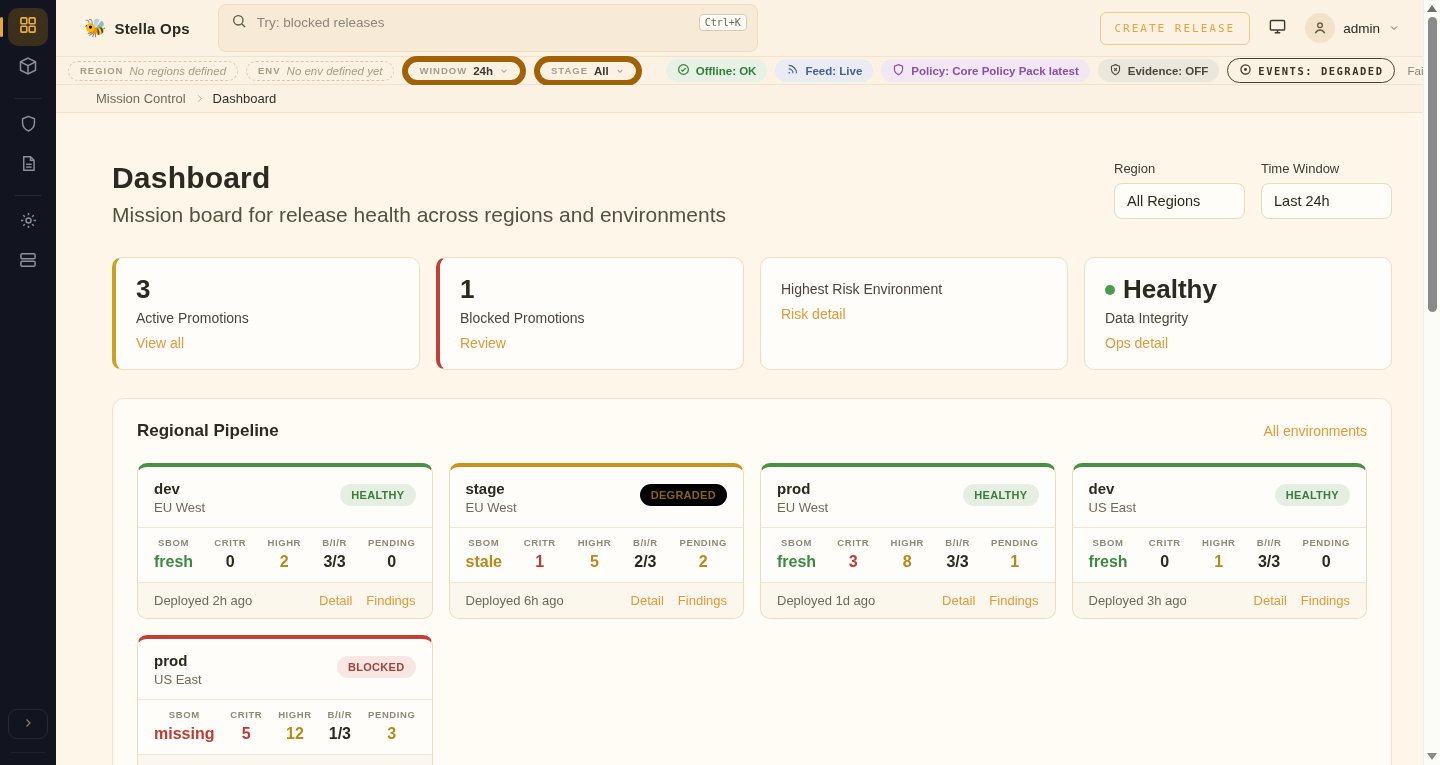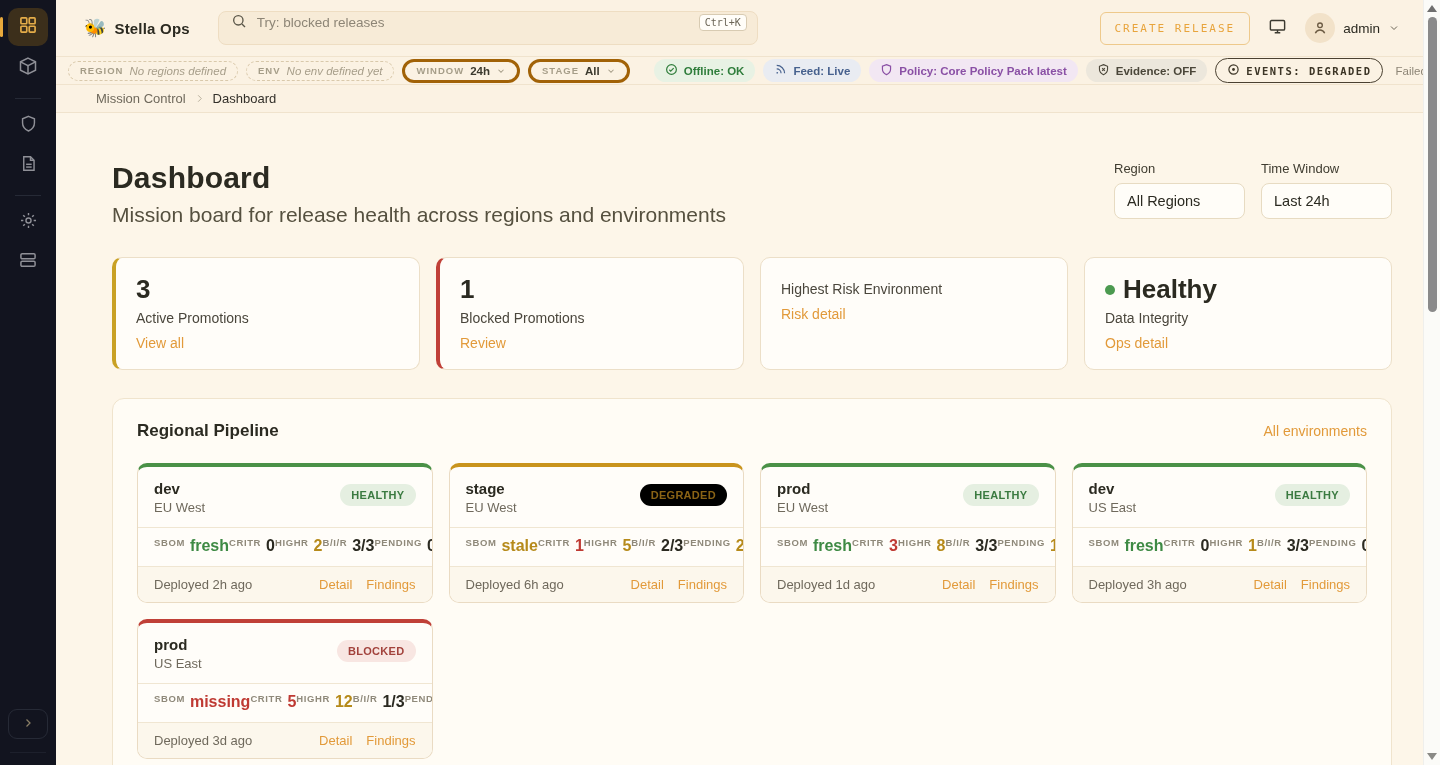--- a/index.html
+++ b/index.html
@@ -15,37 +15,37 @@
   .nav-divider { width:26px; height:1px; background:#262a36; margin:8px 0; }
   .sidebar-expand { position:absolute; bottom:26px; left:8px; width:40px; height:30px; border:1px solid #262a36; background:transparent; border-radius:9px; color:#8a7f66; font-size:14px; display:flex; align-items:center; justify-content:center; cursor:pointer; }
   .sidebar-bottom-line { position:absolute; bottom:12px; left:10px; width:36px; height:1px; background:#1d202c; }
 
   
   .shell { flex:1; display:flex; flex-direction:column; min-width:0; }
   .row1 { height:56px; display:flex; align-items:center; padding:0 40px 0 28px; background:#fbf2e3; gap:14px; }
   .brand { display:flex; align-items:center; gap:8px; }
   .brand-logo { font-size:18px; }
   .brand-name { font-size:15px; font-weight:700; color:#2b2a21; letter-spacing:.2px; }
-  .search { display:flex; align-items:center; gap:10px; width:540px; height:34px; background:#f7ebd7; border:1px solid #eeddc2; border-radius:8px; padding:0 10px 11px 12px; margin-left:14px; }
+  .search { display:flex; align-items:center; gap:10px; width:540px; height:48px; background:#f7ebd7; border:1px solid #eeddc2; border-radius:8px; padding:0 10px 11px 12px; margin-left:14px; }
   .search svg { flex-shrink:0; }
   .search input { flex:1; border:none; outline:none; background:transparent; font-size:13.5px; color:#4a4538; font-family:"Liberation Sans",sans-serif; }
   .search input::placeholder { color:#8d8576; }
   .kbd { font-family:"DejaVu Sans Mono",monospace; font-size:10px; color:#6b6556; background:#fffdf8; border:1px solid #d8cbb2; border-radius:4px; padding:2px 5px; }
   .row1-spacer { flex:1; }
   .btn-create { font-family:"DejaVu Sans Mono",monospace; font-size:11px; letter-spacing:2px; color:#e8a43c; background:transparent; border:1px solid #eec98b; border-radius:6px; padding:9px 14px; cursor:pointer; }
   .icon-btn { background:none; border:none; color:#3c3a30; cursor:pointer; display:flex; align-items:center; padding:4px; }
   .user { display:flex; align-items:center; gap:8px; cursor:pointer; }
   .avatar { width:30px; height:30px; border-radius:50%; background:#f2e2c9; display:flex; align-items:center; justify-content:center; color:#6b5a42; }
   .user-name { font-size:13.5px; color:#2b2a21; }
 
   
   .row2 { height:29px; display:flex; align-items:center; gap:8px; padding:0 16px 0 12px; background:#fbf2e3; border-top:1px solid #f0e3cd; border-bottom:1px solid #f0e3cd; white-space:nowrap; }
   .ctx-pill { display:flex; align-items:center; gap:6px; border-radius:999px; padding:3px 11px; font-size:11.5px; }
   .ctx-dashed { border:1px dashed #d9c9ab; }
-  .ctx-solid { border:3px solid #a16207; }
+  .ctx-solid { border:6px solid #a16207; }
   .ctx-label { font-size:9.5px; font-weight:700; letter-spacing:1px; color:#a59d88; }
   .ctx-empty { font-style:italic; color:#a79e8a; }
   .ctx-value { color:#3c3a2e; font-weight:600; }
   .ctx-chevron { color:#a59d88; display:flex; }
   .vdivider { width:1px; height:16px; background:#e0d4bc; margin:0 4px; }
   .pill { display:flex; align-items:center; gap:6px; border-radius:999px; padding:4px 11px; font-size:11.5px; font-weight:600; }
   .pill svg { flex-shrink:0; }
   .pill-success { background:#e8f2e4; color:#2f7d3b; }
   .pill-info { background:#e9ecf2; color:#47618e; }
   .pill-policy { background:#f2e7f3; color:#8a50a5; }
@@ -90,21 +90,21 @@
   .pipe-card.t-warn { border-top-color:#c9941d; }
   .pipe-card.t-bad { border-top-color:#c04038; }
   .pipe-head { display:flex; justify-content:space-between; align-items:flex-start; padding:13px 16px 12px; }
   .pipe-env { font-size:15px; font-weight:700; color:#2b2a21; }
   .pipe-region { font-size:13px; color:#6f695c; margin-top:3px; }
   .badge { font-size:11px; font-weight:700; letter-spacing:.3px; border-radius:999px; padding:5px 11px; margin-top:4px; }
   .b-healthy { background:#e5efe1; color:#3a7a40; }
   .b-degraded { background:#000000; color:#8a6315; }
   .b-blocked { background:#f8e6e2; color:#a2423c; }
   .pipe-metrics { display:flex; justify-content:space-between; padding:9px 16px 11px; border-top:1px solid #f0e6d2; border-bottom:1px solid #f0e6d2; }
-  .metric { display:flex; flex-direction:row; align-items:flex-start; gap:5px; }
+  .metric { display:flex; flex-direction:column; align-items:center; gap:5px; }
   .m-label { font-size:9.5px; font-weight:600; letter-spacing:.6px; color:#8f897a; }
   .m-value { font-size:16px; font-weight:700; }
   .v-plain { color:#2b2a21; } .v-good { color:#3e8a44; } .v-warn { color:#b68a1a; } .v-bad { color:#bf3a33; }
   .pipe-foot { display:flex; justify-content:space-between; align-items:center; padding:10px 16px; background:#fcf7ec; }
   .deployed { font-size:13px; color:#6f695c; }
   .foot-links { display:flex; gap:14px; }
   .foot-link { font-size:13px; color:#e29a3a; cursor:pointer; }
 
   
   .scrollbar { position:absolute; right:0; top:0; width:17px; height:765px; background:#fbfbf8; border-left:1px solid #efefec; }

